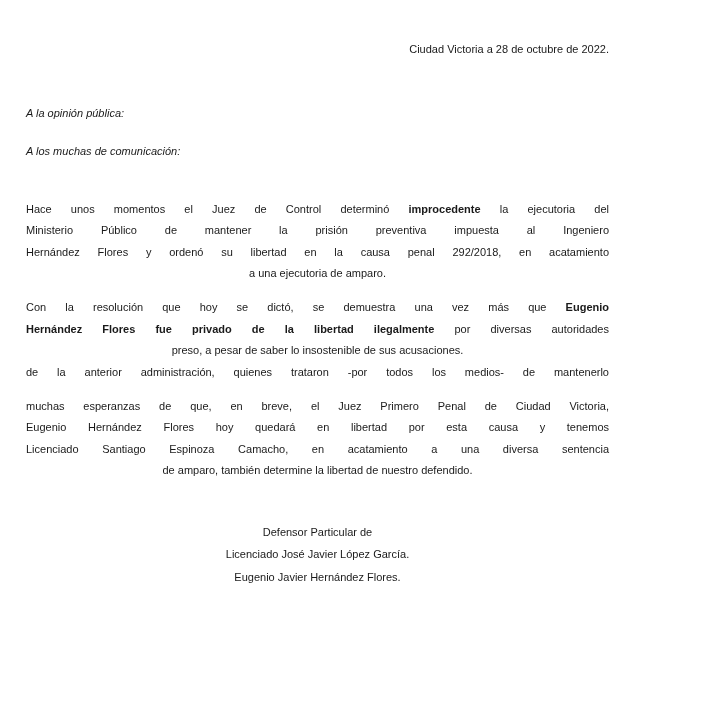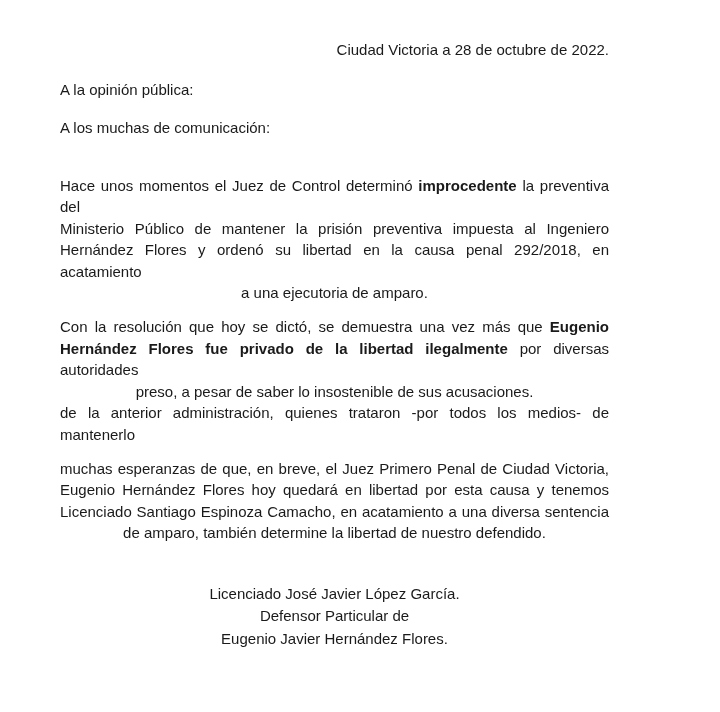--- a/index.html
+++ b/index.html
@@ -9,32 +9,33 @@
   body {
     width: 720px;
     height: 712px;
     background: #ffffff;
     overflow: hidden;
   }
   .page {
     width: 664px;
     height: 712px;
     box-sizing: border-box;
-    padding: 39px 55px 0 60px;
+    padding: 39px 55px 0 26px;
     background: #ffffff;
     font-family: "Liberation Sans", "DejaVu Sans", sans-serif;
-    font-size: 15px;
+    font-size: 11px;
     line-height: 21.5px;
     color: #1a1a1a;
   }
   .dateline {
     text-align: right;
   }
   .salutations {
-    margin-top: 18px;
+    margin-top: 42px;
+    font-style: italic;
   }
   .salutation-line + .salutation-line {
     margin-top: 17px;
   }
   .para {
     margin-top: 12.5px;
   }
   .body .para:first-child {
     margin-top: 36px;
   }
@@ -66,38 +67,38 @@
 <div class="page">
   <div class="dateline">Ciudad Victoria a 28 de octubre de 2022.</div>
 
   <div class="salutations">
       <div class="salutation-line">A la opinión pública:</div>
       <div class="salutation-line">A los muchas de comunicación:</div>
     </div>
 
   <div class="body">
       <div class="para">
-        <div class="line"><span>Hace unos momentos el Juez de Control determinó </span><b>improcedente</b><span> la preventiva del</span></div>
+        <div class="line"><span>Hace unos momentos el Juez de Control determinó </span><b>improcedente</b><span> la ejecutoria del</span></div>
         <div class="line"><span>Ministerio Público de mantener la prisión preventiva impuesta al Ingeniero</span></div>
         <div class="line"><span>Hernández Flores y ordenó su libertad en la causa penal 292/2018, en acatamiento</span></div>
         <div class="line last"><span>a una ejecutoria de amparo.</span></div>
       </div>
       <div class="para">
         <div class="line"><span>Con la resolución que hoy se dictó, se demuestra una vez más que </span><b>Eugenio</b></div>
         <div class="line"><b>Hernández Flores fue privado de la libertad ilegalmente</b><span> por diversas autoridades</span></div>
         <div class="line last"><span>preso, a pesar de saber lo insostenible de sus acusaciones.</span></div>
         <div class="line"><span>de la anterior administración, quienes trataron -por todos los medios- de mantenerlo</span></div>
       </div>
       <div class="para">
         <div class="line"><span>muchas esperanzas de que, en breve, el Juez Primero Penal de Ciudad Victoria,</span></div>
         <div class="line"><span>Eugenio Hernández Flores hoy quedará en libertad por esta causa y tenemos</span></div>
         <div class="line"><span>Licenciado Santiago Espinoza Camacho, en acatamiento a una diversa sentencia</span></div>
         <div class="line last"><span>de amparo, también determine la libertad de nuestro defendido.</span></div>
       </div>
     </div>
 
 
   <div class="signature">
+      <div class="signature-line">Defensor Particular de</div>
       <div class="signature-line">Licenciado José Javier López García.</div>
-      <div class="signature-line">Defensor Particular de</div>
       <div class="signature-line">Eugenio Javier Hernández Flores.</div>
     </div>
 </div>
 
 </body></html>

